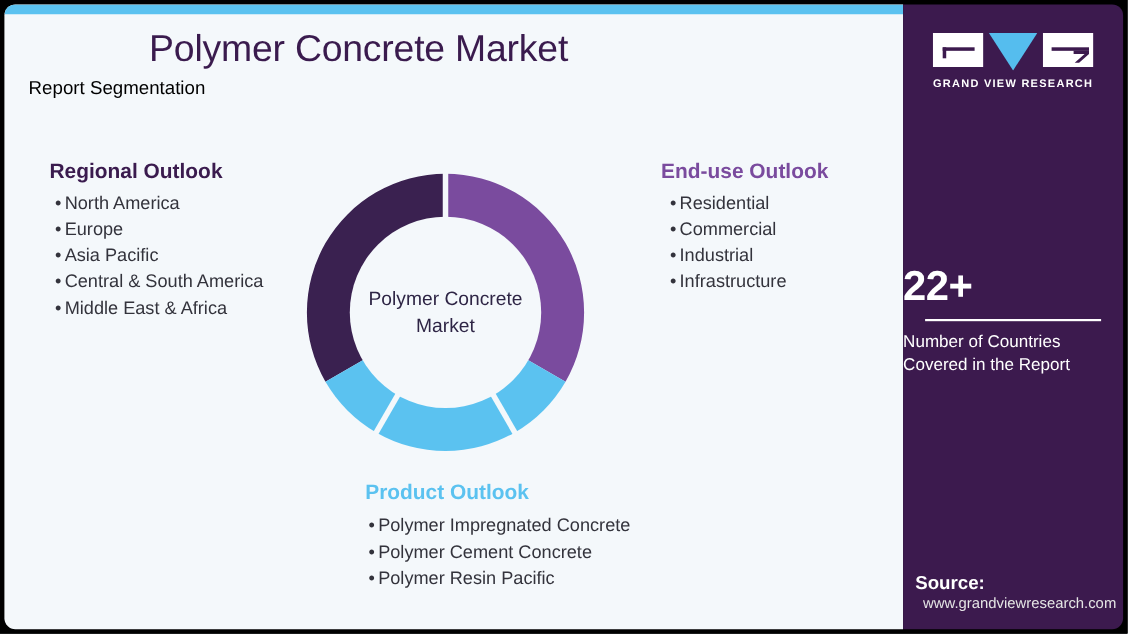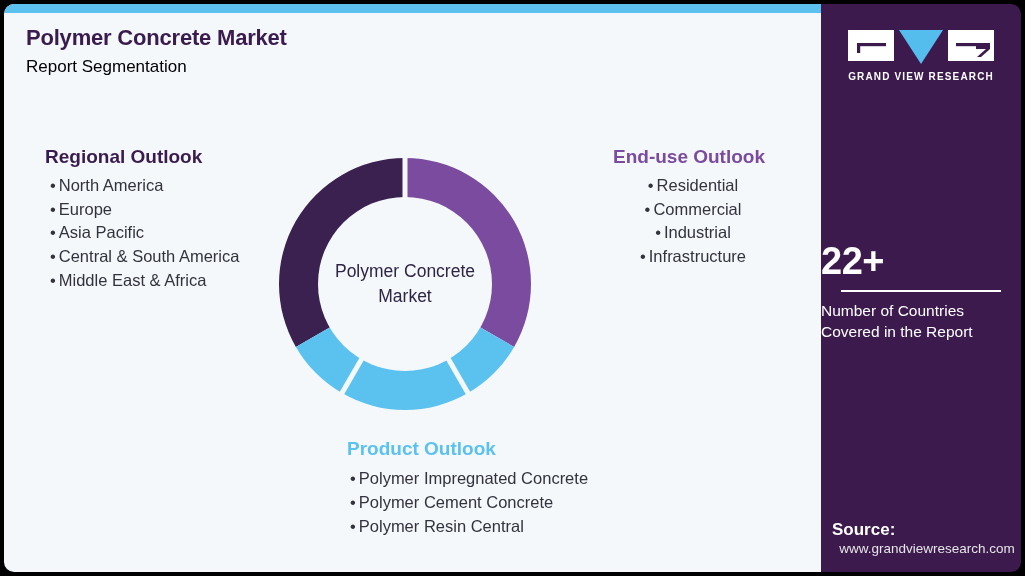--- a/index.html
+++ b/index.html
@@ -44,26 +44,27 @@
   }
 
   
   .header {
     position: absolute;
     left: 22px;
     top: 22px;
     width: 600px;
   }
   .report-title {
-    font-size: 22px;
-    font-weight: bold;
+    font-size: 34px;
+    font-weight: normal;
     color: #3A1B4E;
     letter-spacing: -0.2px;
     line-height: 1.1;
     margin: 0;
+    text-align: center;
   }
   .report-subtitle {
     font-size: 17px;
     color: #000000;
     margin: 7px 0 0 0;
     line-height: 1.2;
   }
 
   
   .outlook-block { position: absolute; margin-left: 19px; }
@@ -86,25 +87,25 @@
   }
   .outlook-list li .bullet {
     display: inline-block;
     margin-right: 3px;
   }
 
   #regional-block { left: 22px; top: 142px; }
   #regional-block .outlook-heading { color: #3A1B4E; }
   #regional-block .outlook-list { padding-left: 5px; }
 
-  #enduse-block { left: 590px; top: 142px; text-align: center; }
+  #enduse-block { left: 578px; top: 142px; }
   #enduse-block .outlook-heading { color: #7A4B9E; }
   #enduse-block .outlook-list { padding-left: 8px; }
 
-  #product-block { left: 324px; top: 434px; }
+  #product-block { left: 309px; top: 434px; }
   #product-block .outlook-heading { color: #5BC2F0; }
   #product-block .outlook-list { padding-left: 3px; }
   #product-block .outlook-list li { line-height: 24px; }
 
   
   .donut-wrap {
     position: absolute;
     left: 261px;
     top: 140px;
     width: 280px;
@@ -248,21 +249,21 @@
         <li><span class="bullet">•</span><span>Industrial</span></li>
         <li><span class="bullet">•</span><span>Infrastructure</span></li>
       </ul>
     </div>
 
     <div class="outlook-block" id="product-block">
       <div class="outlook-heading">Product Outlook</div>
       <ul class="outlook-list">
         <li><span class="bullet">•</span><span>Polymer Impregnated Concrete</span></li>
         <li><span class="bullet">•</span><span>Polymer Cement Concrete</span></li>
-        <li><span class="bullet">•</span><span>Polymer Resin Central</span></li>
+        <li><span class="bullet">•</span><span>Polymer Resin Pacific</span></li>
       </ul>
     </div>
 
     <div class="donut-wrap">
       <svg class="donut-svg" width="280" height="280" viewBox="0 0 280 280">
 
         <path id="seg-regional" fill="#3A2150" d="M 140 140 L 30.88 203.00 A 126 126 0 0 1 140.00 14.00 Z"></path>
 
         <path id="seg-enduse" fill="#7A4B9E" d="M 140 140 L 140.00 14.00 A 126 126 0 0 1 249.12 203.00 Z"></path>
 

